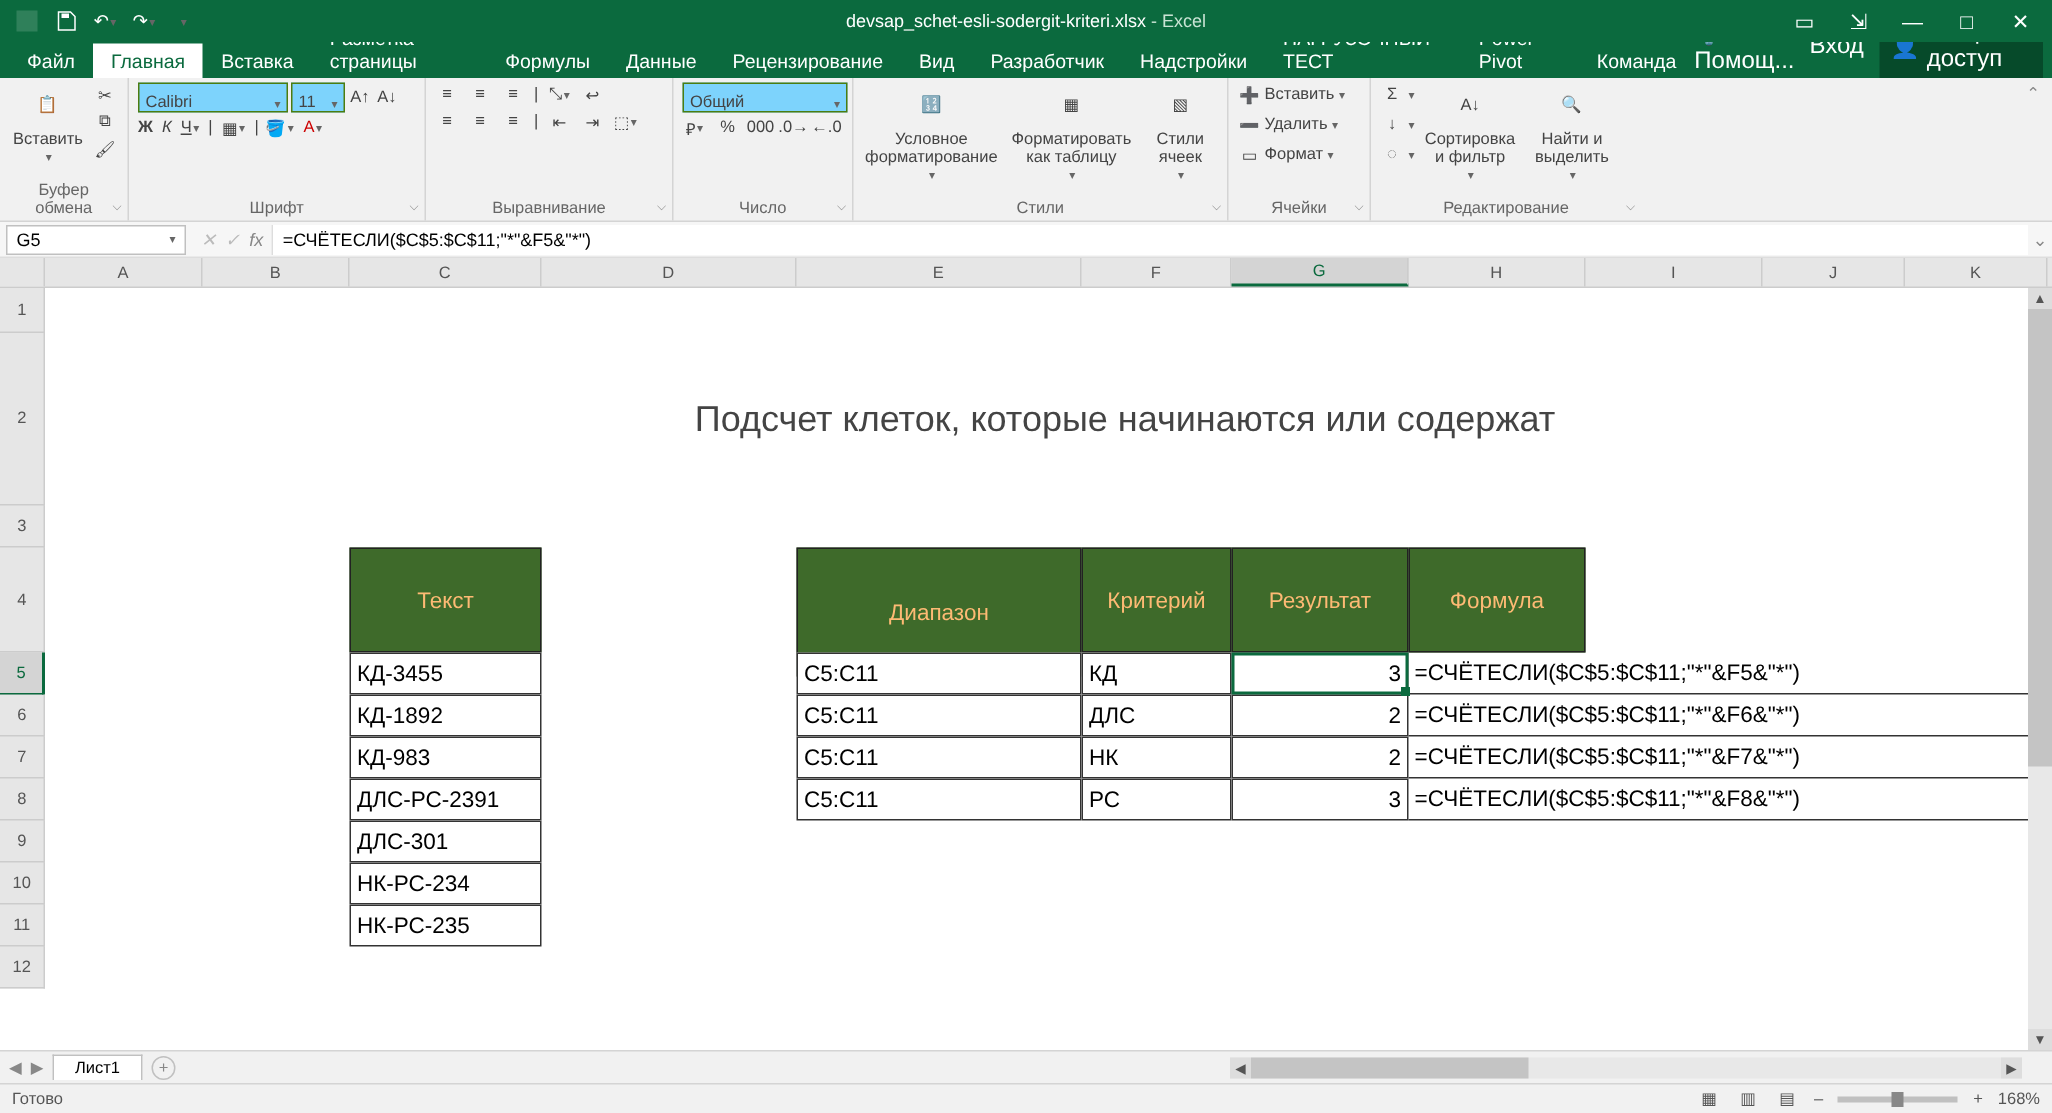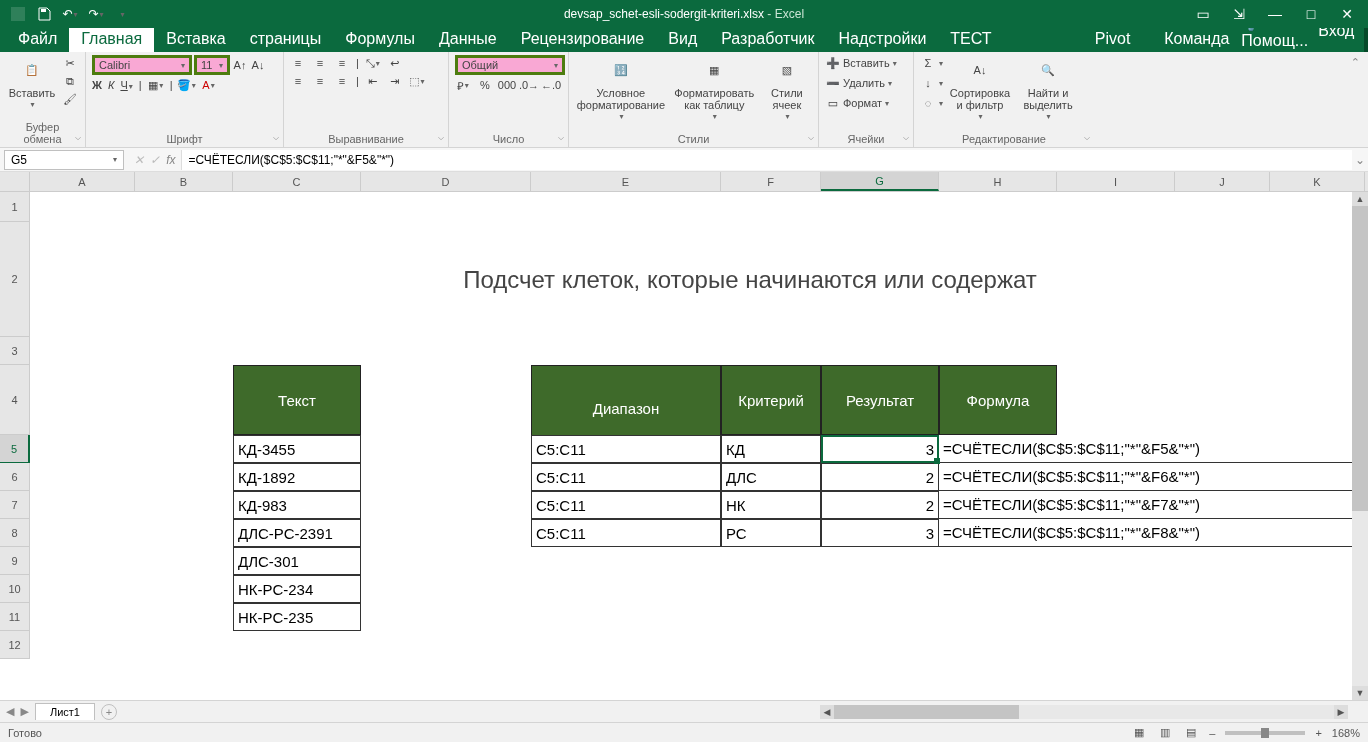--- a/index.html
+++ b/index.html
@@ -11,39 +11,39 @@
 .qat-btn { width: 24px; height: 22px; display: flex; align-items: center; justify-content: center; color: #fff; }
 .qat-btn svg { fill: #fff; }
 .title-text { position: absolute; left: 50%; transform: translateX(-50%); font-size: 12px; }
 .title-text .fn { color: #fff; }
 .title-text .app { color: #c9e4d4; }
 .win-controls { margin-left: auto; display: flex; align-items: center; gap: 2px; padding-right: 4px; }
 .win-controls .wbtn { width: 34px; height: 28px; display: flex; align-items: center; justify-content: center; color: #fff; font-size: 14px; }
 
 
 .tabs { background: #0b6a3e; height: 24px; display: flex; align-items: flex-end; padding-left: 6px; }
-.tab { color: #fff; padding: 4px 12px; font-size: 16px; cursor: pointer; }
+.tab { color: #fff; padding: 4px 12px; font-size: 13px; cursor: pointer; }
 .tab.active { background: #fff; color: #0b6a3e; }
 .tab-right { margin-left: auto; display: flex; align-items: center; color: #fff; font-size: 16px; padding-right: 6px; gap: 10px; }
 .tab-right .share { background: #064a2a; padding: 3px 8px; display: flex; align-items: center; gap: 4px; }
 
 
 .ribbon { background: #f1f1f1; border-bottom: 1px solid #d4d4d4; height: 96px; display: flex; font-size: 11px; color: #444; }
 .group { border-right: 1px solid #d4d4d4; padding: 3px 6px 2px 6px; display: flex; flex-direction: column; justify-content: space-between; }
 .group-label { text-align: center; font-size: 11px; color: #666; margin-top: 2px; position: relative; }
 .group-label::after { content: "⌵"; position: absolute; right: -2px; font-size: 8px; color: #888; }
 .group-body { display: flex; align-items: flex-start; gap: 4px; flex: 1; }
 
 .big-btn { display: flex; flex-direction: column; align-items: center; justify-content: center; width: 52px; gap: 2px; text-align: center; line-height: 1.1; }
 .icon { width: 16px; height: 16px; display: inline-flex; align-items: center; justify-content: center; }
 .icon-lg { width: 30px; height: 30px; }
 .stack { display: flex; flex-direction: column; gap: 2px; }
 .row { display: flex; align-items: center; gap: 2px; }
 .dd { font-size: 8px; color: #666; margin-left: 1px; }
-.control { border: 3px solid #4d7c0f; background: #f9a8d4; height: 20px; display: flex; align-items: center; padding: 0 4px; font-size: 11px; }
+.control { border: 1px solid #4d7c0f; background: #7dd3fc; height: 20px; display: flex; align-items: flex-end; padding: 0 4px; font-size: 11px; }
 
 
 .namebox-row { display: flex; align-items: center; background: #f6f6f6; border-bottom: 1px solid #ddd; height: 24px; }
 .namebox { width: 120px; border: 1px solid #c0c0c0; background: #fff; margin: 2px 4px; height: 20px; font-size: 12px; padding: 0 6px; display: flex; align-items: center; justify-content: space-between; }
 .fxbtns { display: flex; gap: 6px; color: #888; padding: 0 6px; align-items: center; }
 .fxbtns span { font-style: italic; }
 .formula-input { flex: 1; border: none; border-left: 1px solid #ddd; background: #fff; height: 20px; font-size: 12px; padding: 0 6px; }
 
 
 .grid-wrap { position: relative; height: calc(742px - 28px - 24px - 96px - 24px - 22px - 20px); overflow: hidden; background: #fff; }
@@ -56,21 +56,21 @@
 .cell { position: absolute; font-size: 15px; padding: 2px 4px; display: flex; align-items: center; }
 
 .selbox { position: absolute; border: 2px solid #0b6a3e; pointer-events: none; }
 .selbox::after { content: ""; position: absolute; right: -3px; bottom: -3px; width: 6px; height: 6px; background: #0b6a3e; }
 
 .rowhead.sel, .colhead.sel { background: #d4d4d4; color: #0b6a3e; border-bottom-color:#0b6a3e; }
 .colhead.sel { border-bottom: 2px solid #0b6a3e; line-height: 18px; }
 .rowhead.sel { border-right: 2px solid #0b6a3e; }
 
 
-.th-cell { background: #3e6a2a; color: #ffffff; border: 1px solid #222; display: flex; align-items: center; justify-content: center; }
+.th-cell { background: #3e6a2a; color: #fdba74; border: 1px solid #222; display: flex; align-items: center; justify-content: center; }
 .td-cell { border: 1px solid #333; background: #fff; }
 .title-cell { font-size: 24px; color: #444; }
 
 
 .sheettabs { height: 22px; background: #f1f1f1; border-top: 1px solid #d4d4d4; display: flex; align-items: center; font-size: 11px; padding-left: 6px; gap: 6px; position: relative; }
 .sheettab { background: #fff; border: 1px solid #c0c0c0; border-bottom: none; padding: 2px 14px; }
 .scroll-track { position: absolute; right: 20px; left: 820px; top: 4px; height: 14px; background: #e8e8e8; }
 .scroll-track .arrow { position:absolute; top:0; width:14px; height:14px; background:#ddd; display:flex; align-items:center; justify-content:center; font-size:9px; color:#555;}
 .scroll-track .thumb { position:absolute; top:0; height:14px; background:#c4c4c4; }
 

